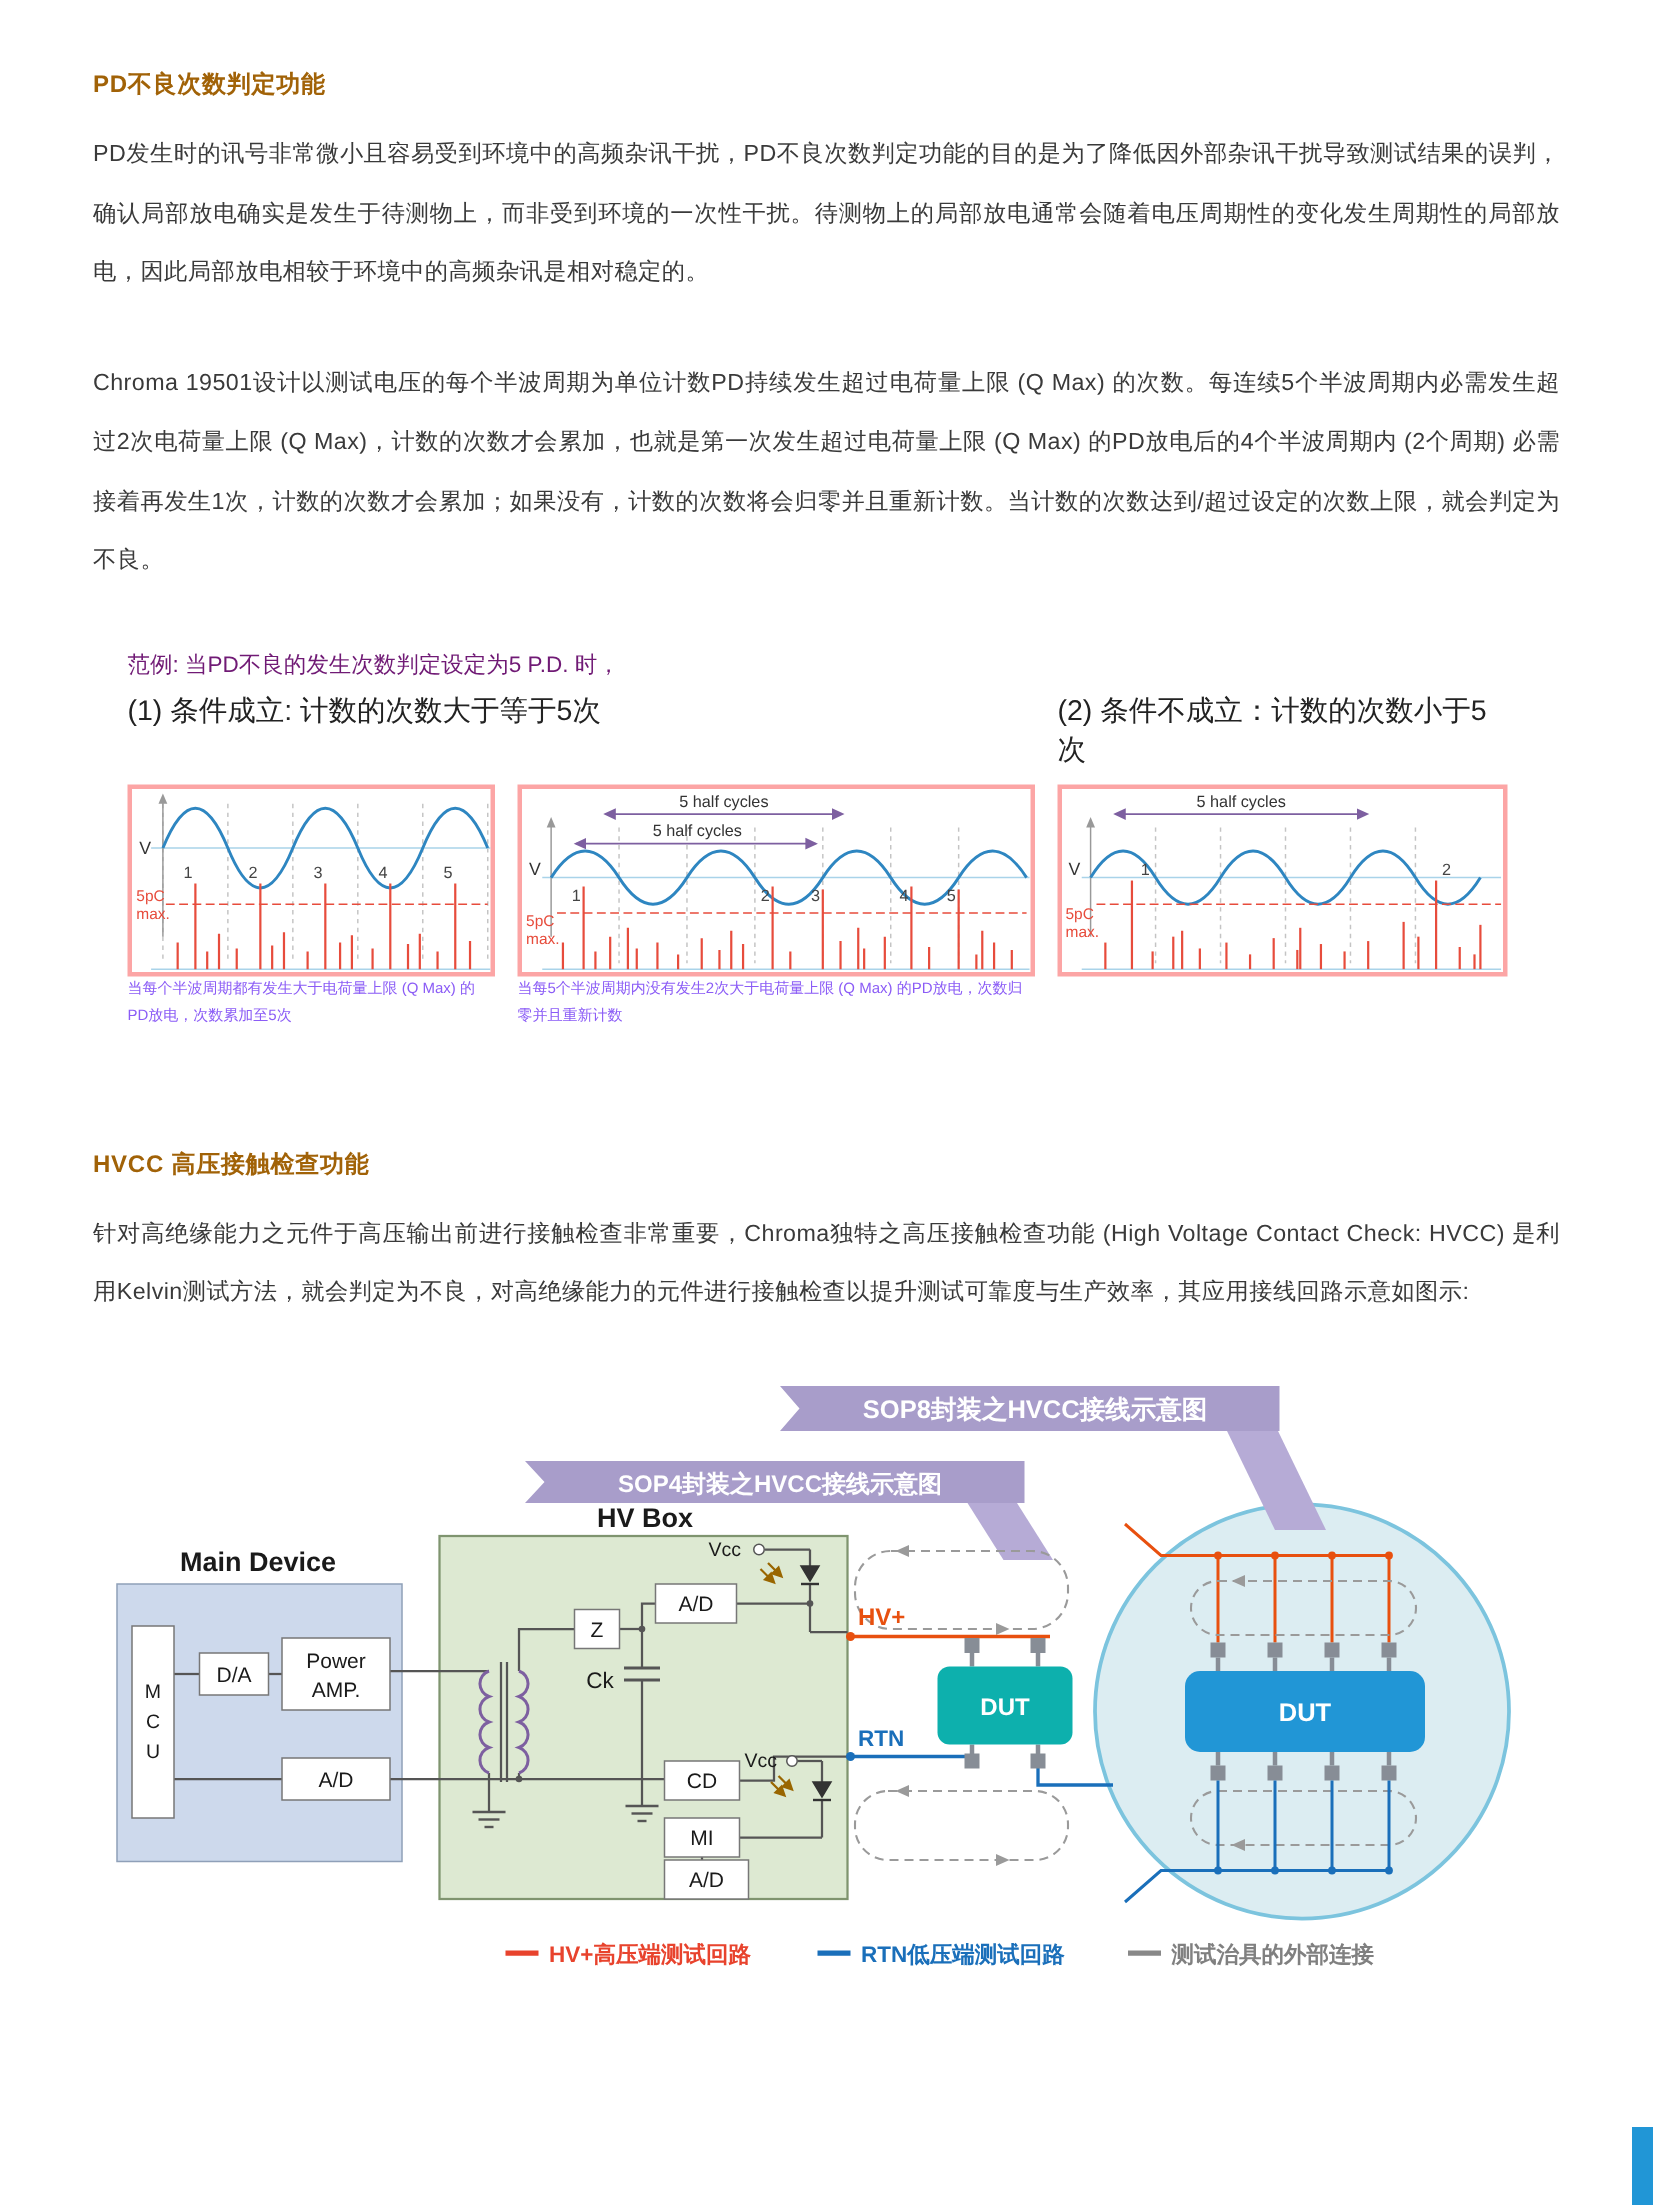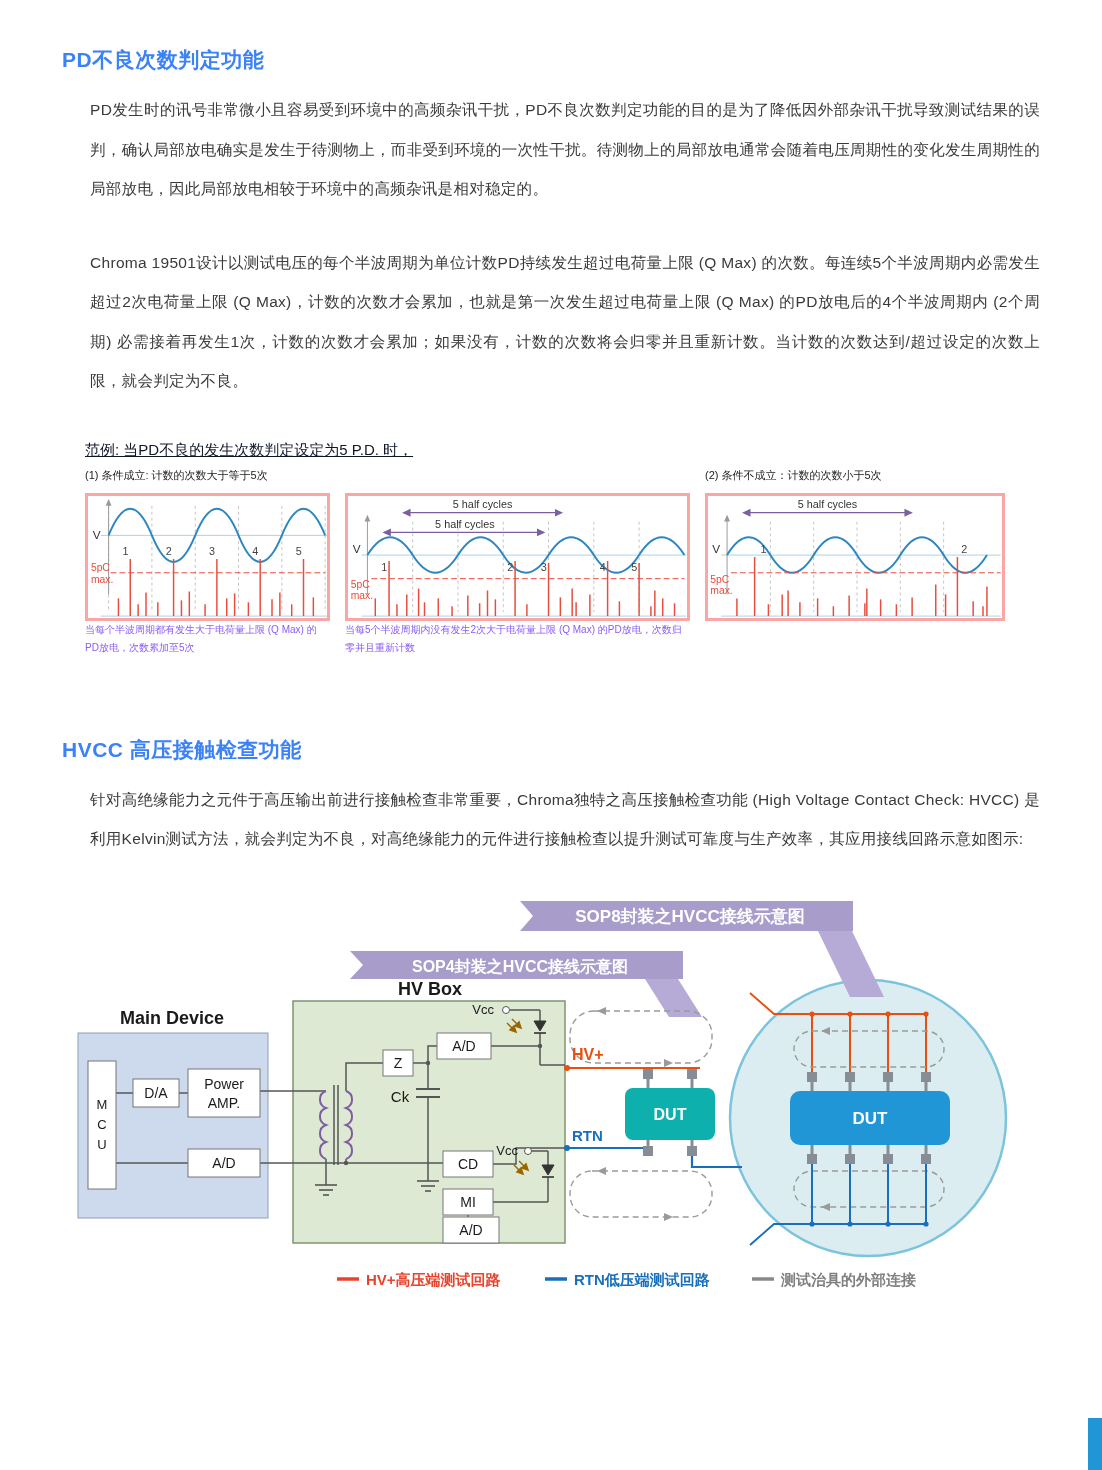--- a/index.html
+++ b/index.html
@@ -1,25 +1,25 @@
 <!DOCTYPE html>
 <html><head>
 <meta charset="utf-8">
 <style>
   * { margin:0; padding:0; box-sizing:border-box; }
   html,body { background:#fff; }
   body { font-family:"Liberation Sans","DejaVu Sans",sans-serif; color:#3a3a3a; }
   .page { width:1102px; height:1470px; position:relative; background:#fff; overflow:hidden; }
   .content { padding:46px 62px 0 62px; }
-  .sec-heading { font-size:21px; font-weight:600; color:#3b82f6; letter-spacing:.5px; margin-bottom:16px; }
-  .para { font-size:15.5px; color:#3a3a3a; line-height:2.55; text-align:justify; letter-spacing:.3px; margin-bottom:34px;margin-left:28px; }
+  .sec-heading { font-size:16px; font-weight:600; color:#a16207; letter-spacing:.5px; margin-bottom:16px; }
+  .para { font-size:15.5px; color:#3a3a3a; line-height:2.55; text-align:justify; letter-spacing:.3px; margin-bottom:34px; }
   .example { margin:40px 0 0 23px; width:920px; }
-  .ex-title { font-size:15px; color:#0f172a; margin-bottom:8px;text-decoration:underline; }
+  .ex-title { font-size:15px; color:#701a75; margin-bottom:8px; }
   .ex-grid { display:grid; grid-template-columns:245px 345px 300px; column-gap:15px; }
-  .ex-cond { font-size:11px; color:#222; margin-bottom:10px; }
+  .ex-cond { font-size:19px; color:#222; margin-bottom:10px; }
   .cond1 { grid-column:1/3; }
   .cond2 { grid-column:3/4; }
   .chartbox { border:3px solid #fca5a5; background:#fff; height:128px; overflow:hidden; }
   .caption { font-size:10px; color:#8b5cf6; line-height:1.85; }
   .hvcc-heading { margin-top:78px; }
   .diagram { position:relative; width:1010px; margin-left:-62px; margin-top:22px; }
   svg text { font-family:"Liberation Sans","DejaVu Sans",sans-serif; }
   .corner-bar { position:absolute; right:0; bottom:0; width:14px; height:52px; background:#2196D6; }
 </style>
 </head>

